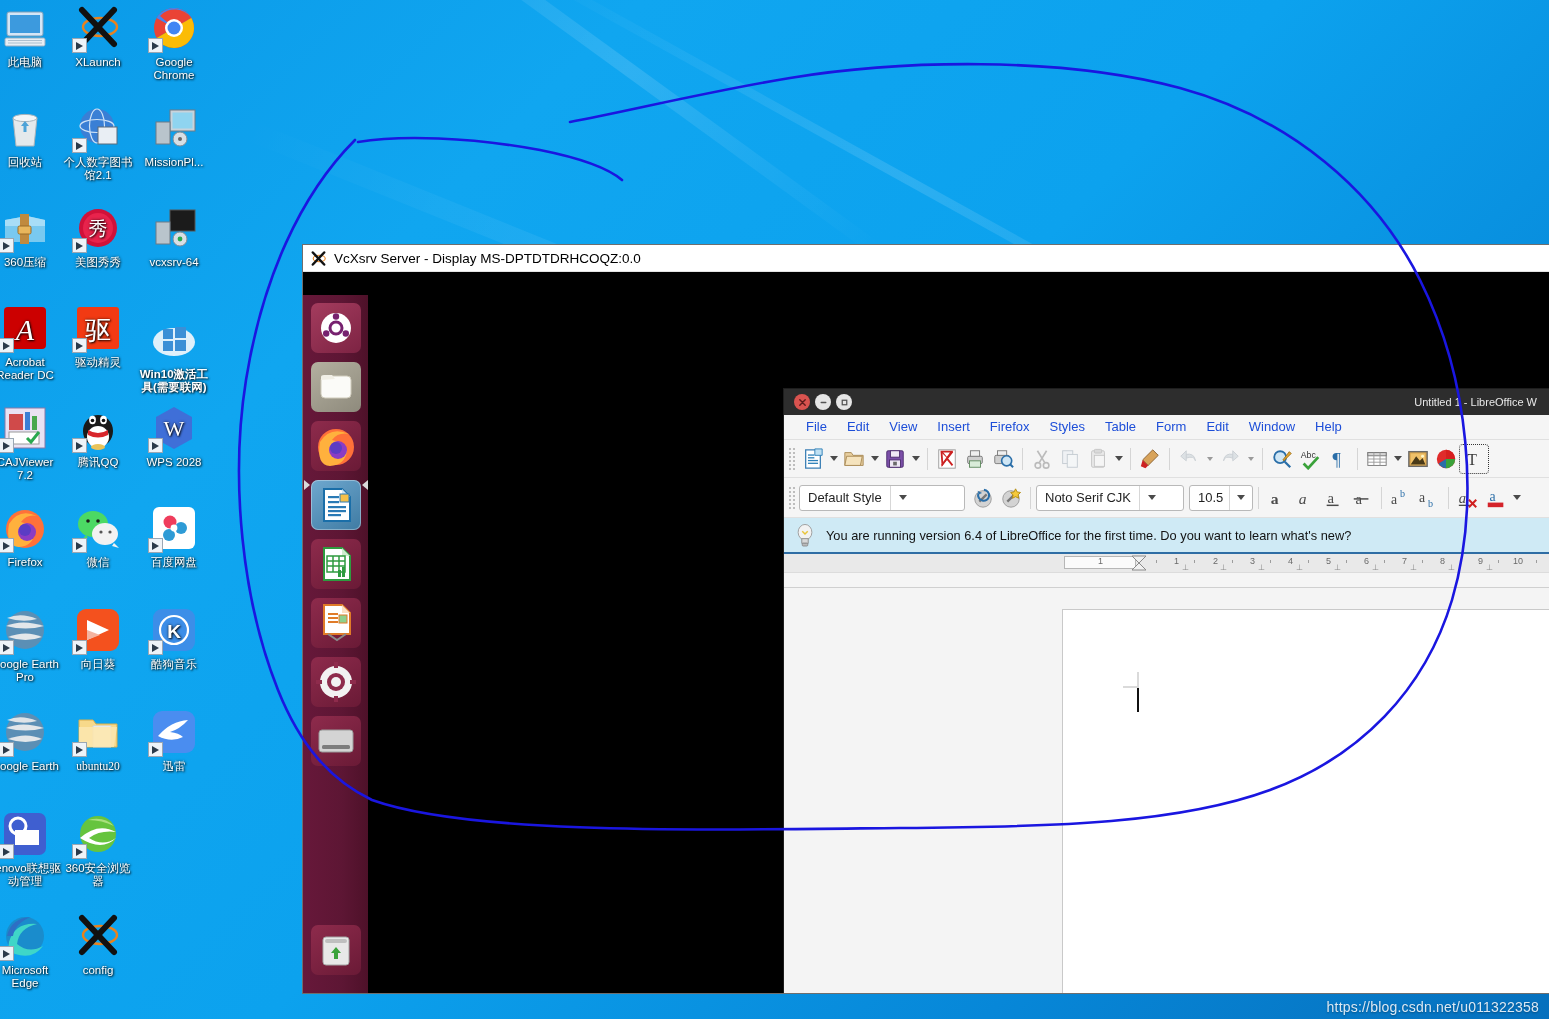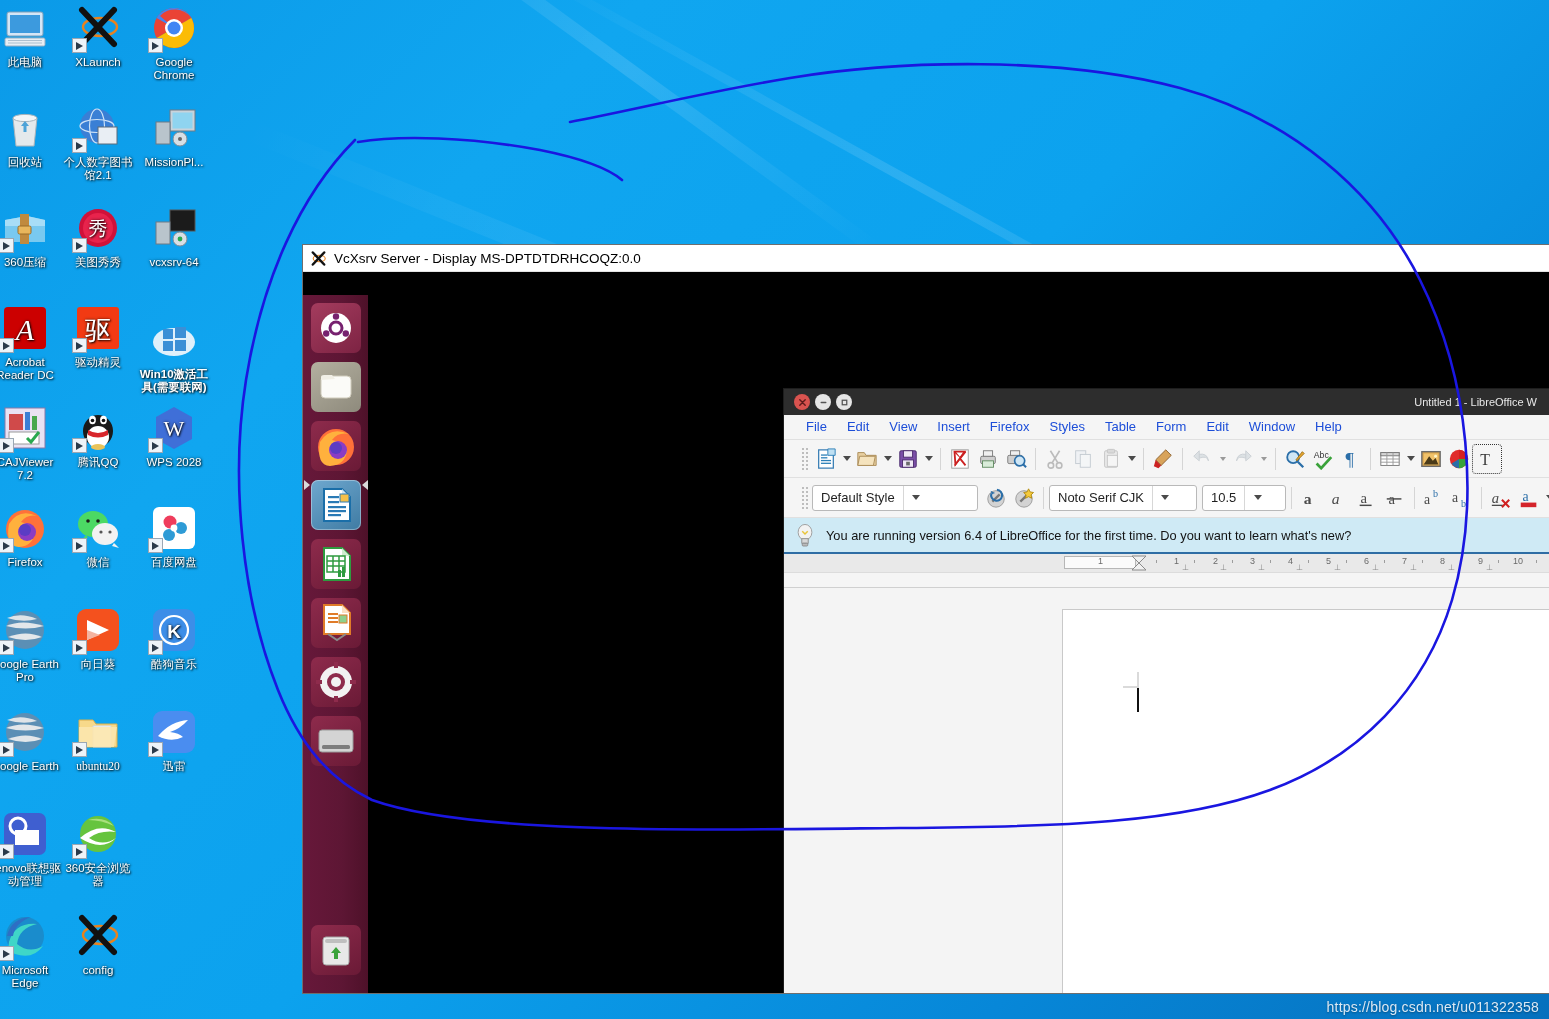--- a/index.html
+++ b/index.html
@@ -142,21 +142,21 @@
     border-bottom: 1px solid #e0e0e0;
     display: flex; align-items: center;
     padding-left: 12px;
     font-size: 13px; color: #1d4ed8;
   }
   #lo-menubar .mi { padding: 0 10px; line-height: 24px; white-space: nowrap; }
 
   #lo-toolbar1, #lo-toolbar2 {
     background: #f5f5f5;
     display: flex; align-items: center;
-    padding-left: 17px;
+    padding-left: 4px;
     border-bottom: 1px solid #e0e0e0;
   }
   #lo-toolbar1 { height: 38px; }
   #lo-toolbar2 { height: 40px; }
   .grip {
     width: 7px; height: 24px; flex: 0 0 auto; margin-right: 4px;
     background-image: radial-gradient(#bdbdbd 42%, transparent 43%);
     background-size: 4px 4px;
   }
   .tb-btn {
@@ -1002,21 +1002,21 @@
 
         <span class="tb-sep"></span>
 
         <span class="combo" style="width:148px;">
           <span class="cval">Noto Serif CJK</span>
           <span class="cbtn">
               <i class="caret"></i>
             </span>
         </span>
 
-        <span class="combo" style="width:84px; margin-left:5px;">
+        <span class="combo" style="width:64px; margin-left:5px;">
           <span class="cval">10.5</span>
           <span class="cbtn">
               <i class="caret"></i>
             </span>
         </span>
 
         <span class="tb-sep"></span>
 
         <span class="tb-btn">
           <svg width="22" height="22" viewBox="0 0 24 24">

